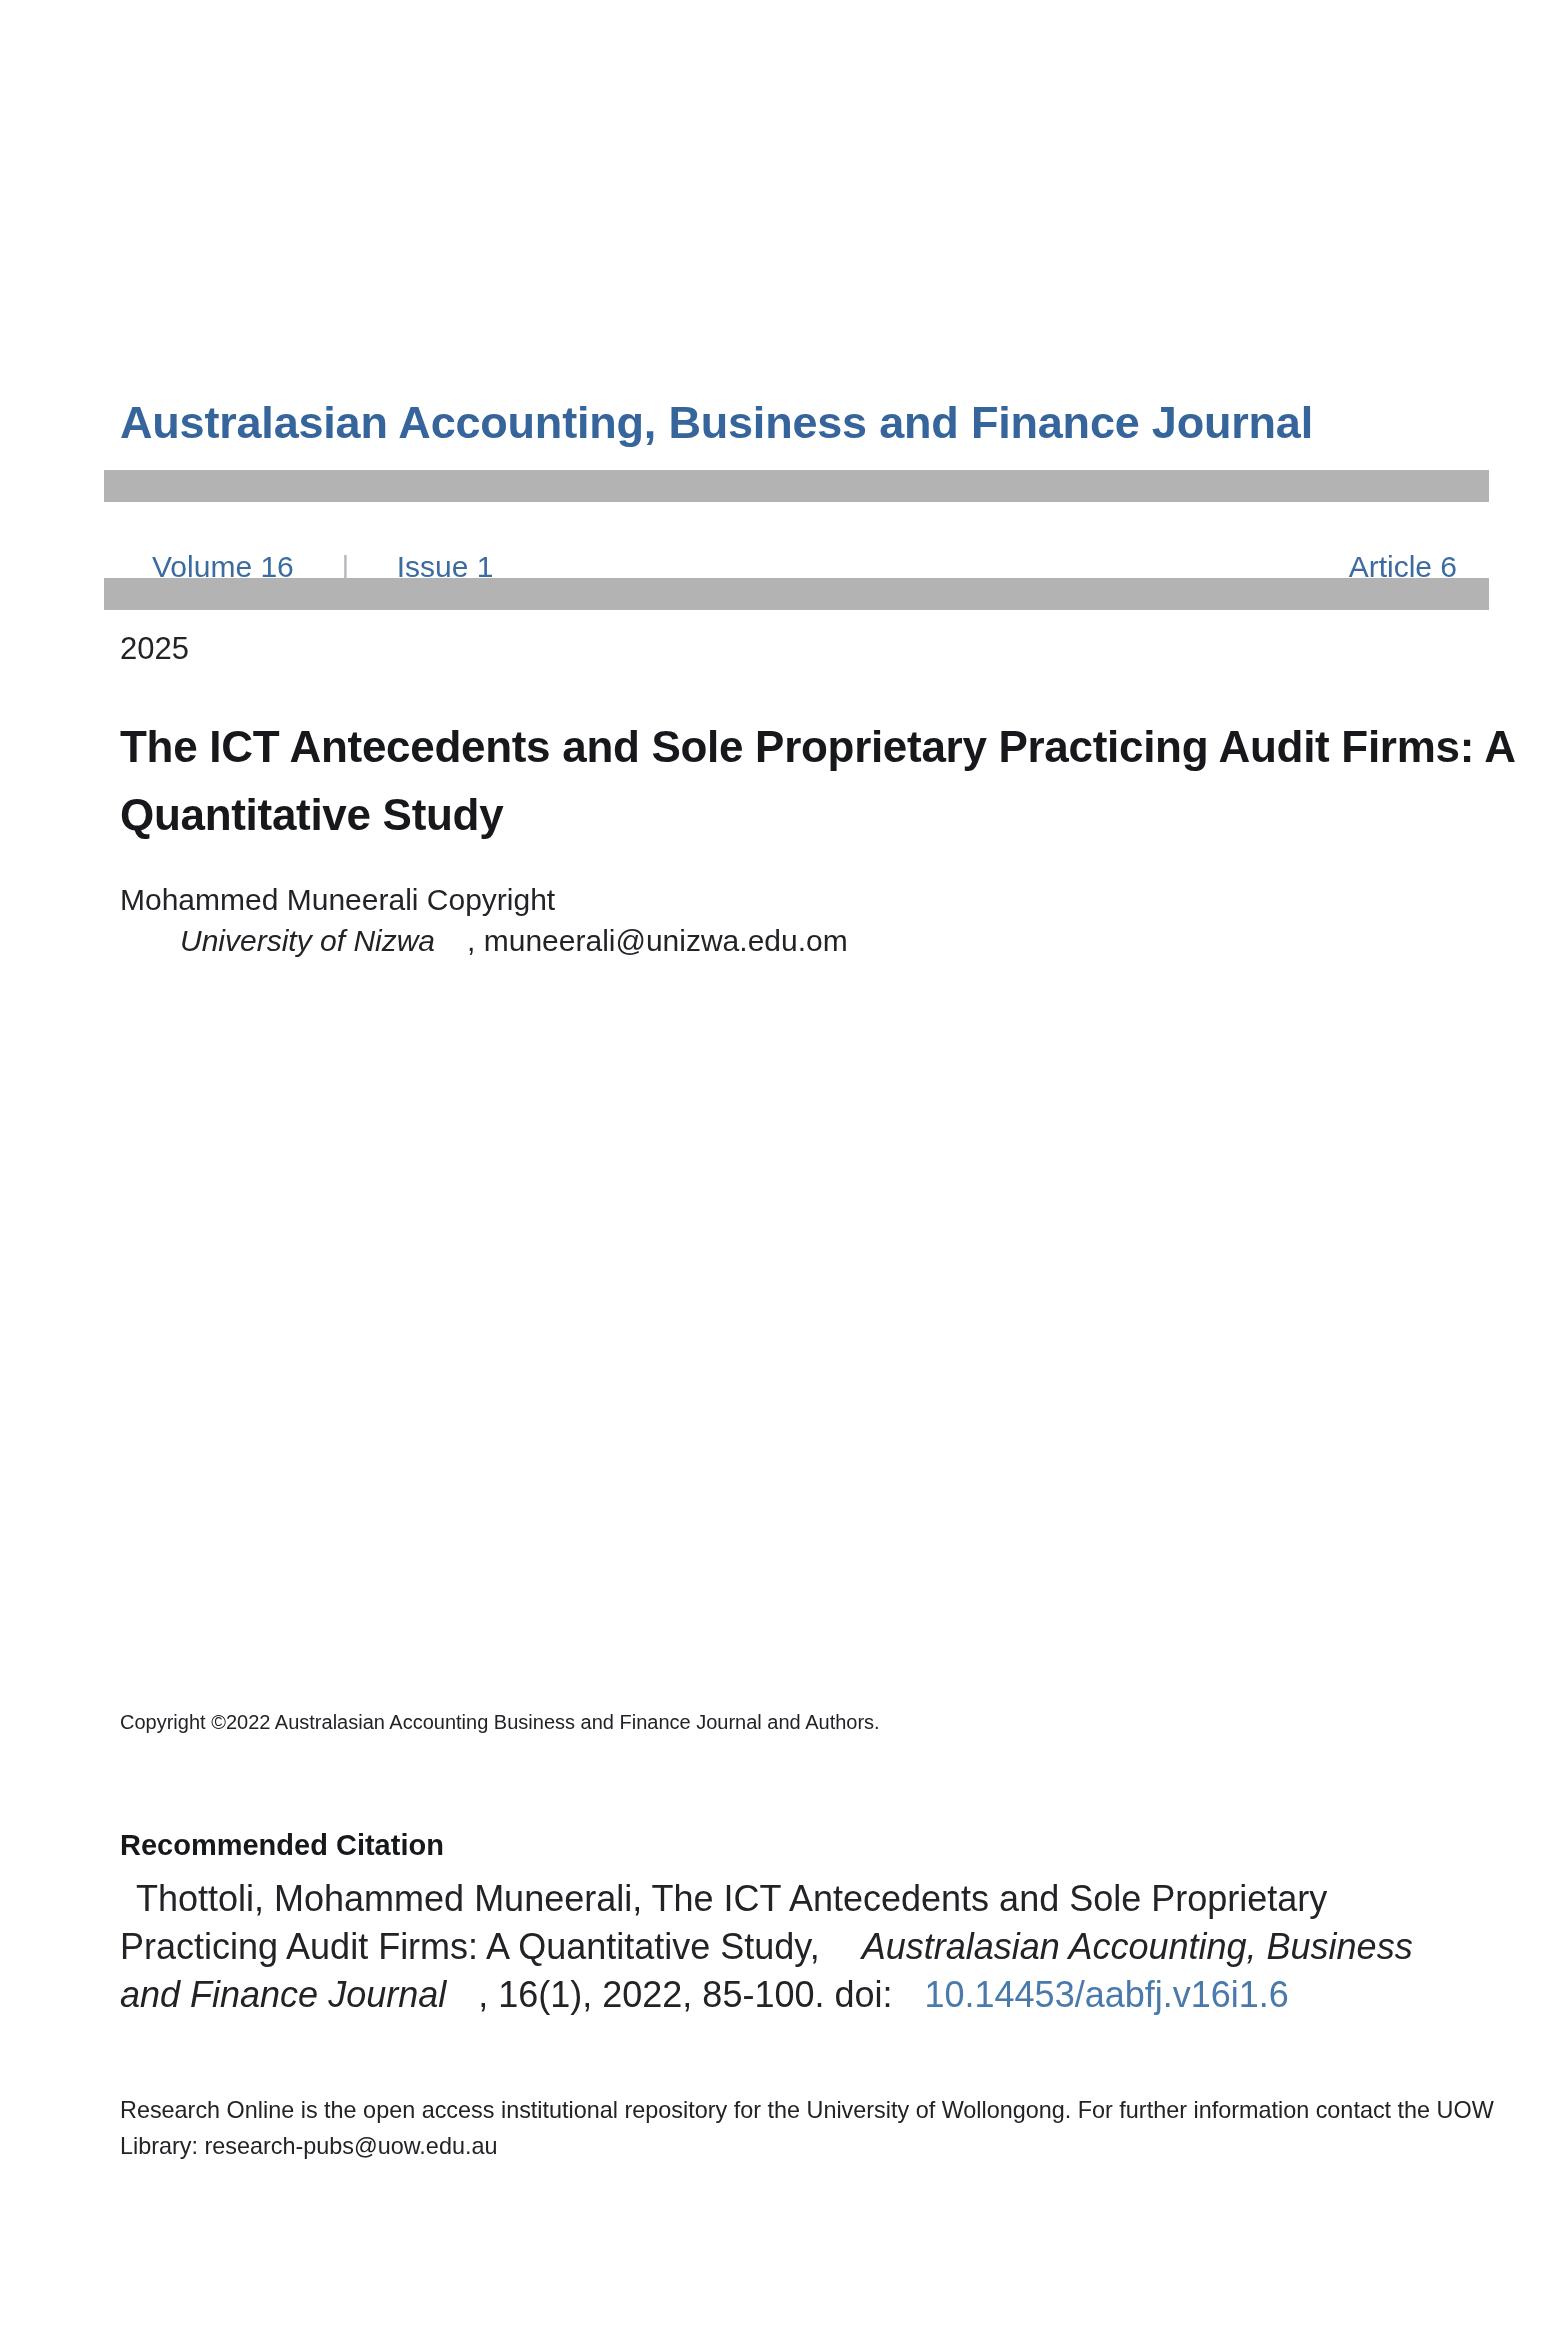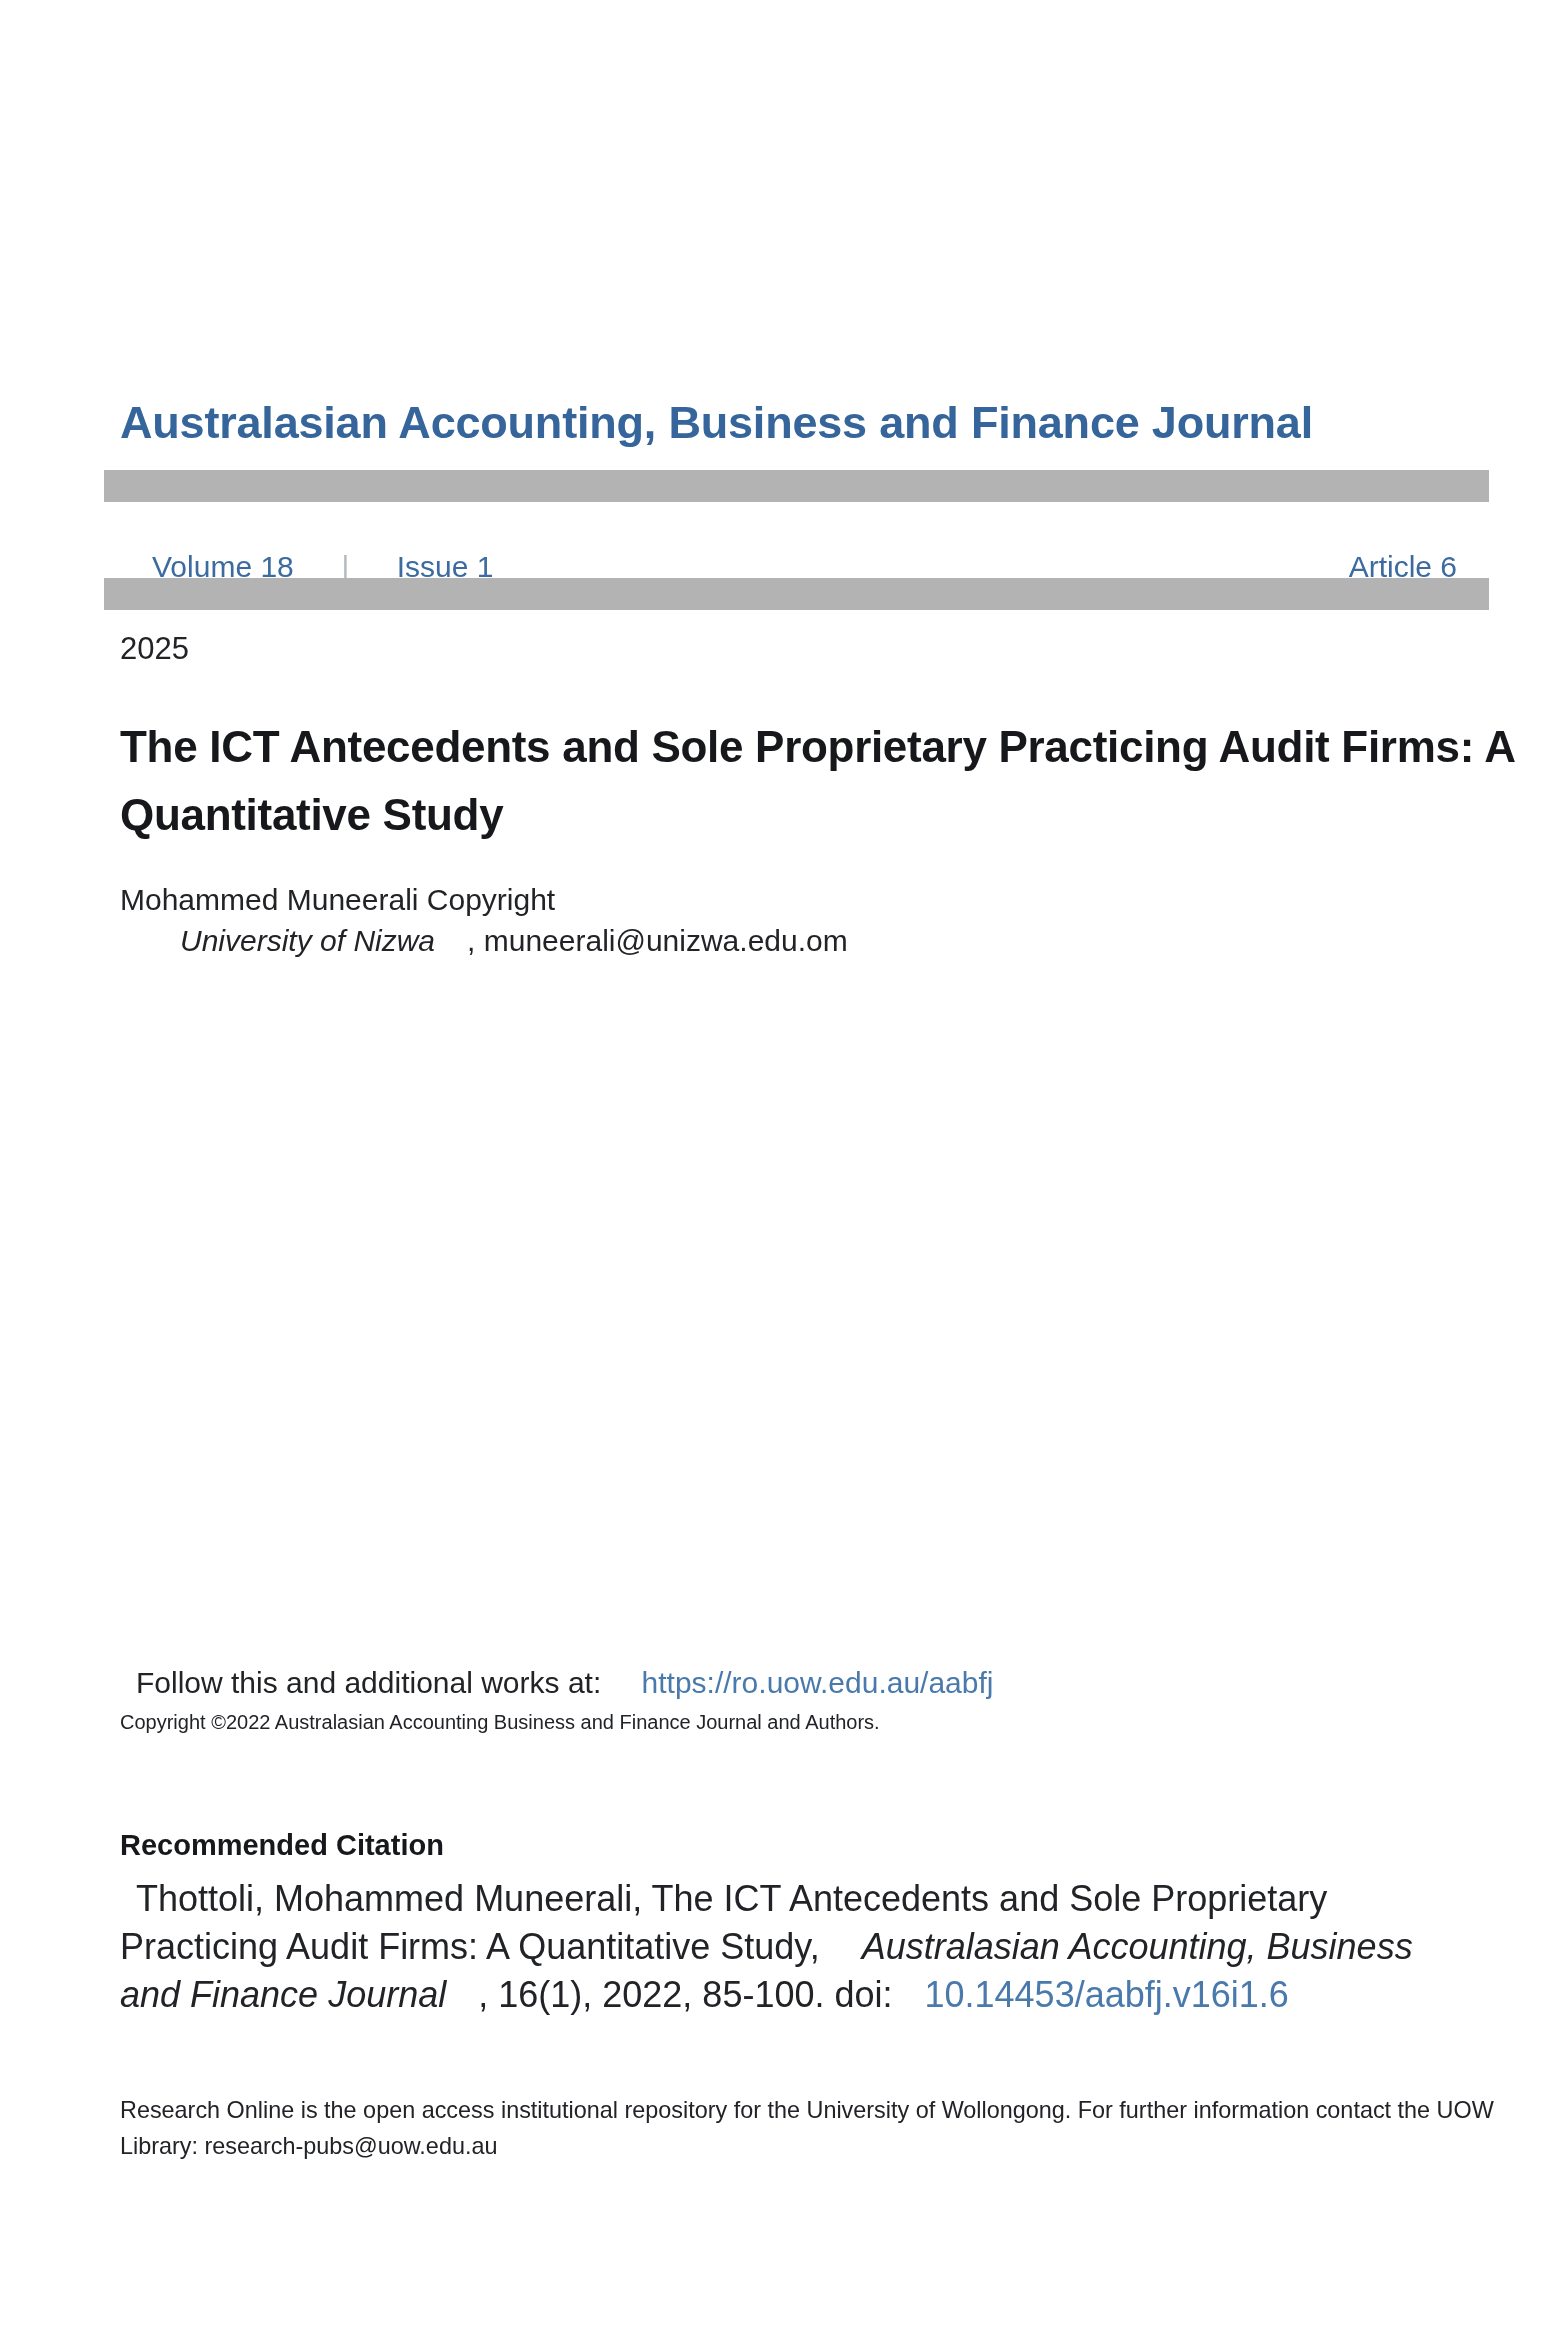--- a/index.html
+++ b/index.html
@@ -122,42 +122,39 @@
 <body>
 
 <div class="page">
 
   <h1 class="abs journal-title">Australasian Accounting, Business and Finance Journal</h1>
 
   <div class="rule rule-top"></div>
 
   <div class="abs masthead">
     <div class="masthead-left">
-      <span>Volume 18</span>
+      <span>Volume 16</span>
       <span class="masthead-sep">|</span>
       <span>Issue 1</span>
     </div>
     <span>Article 6</span>
   </div>
 
   <div class="rule rule-mid"></div>
 
   <div class="abs year">2025</div>
 
   <h2 class="abs article-title">The ICT Antecedents and Sole Proprietary Practicing Audit Firms: A Quantitative Study</h2>
 
   <div class="abs author-name">Mohammed Muneerali Copyright</div>
 
   <div class="abs author-affiliation">
     <span class="it">University of Nizwa</span><span>, muneerali@unizwa.edu.om</span>
   </div>
 
-  <div class="abs follow-line">
-    <span>Follow this and additional works at: </span><a class="link">https://ro.uow.edu.au/aabfj</a>
-  </div>
 
   <div class="abs copyright-line">Copyright ©2022 Australasian Accounting Business and Finance Journal and Authors.</div>
 
   <h3 class="abs citation-heading">Recommended Citation</h3>
 
   <p class="abs citation-body">
     <span>Thottoli, Mohammed Muneerali, The ICT Antecedents and Sole Proprietary Practicing Audit Firms: A Quantitative Study, </span><span class="it">Australasian Accounting, Business and Finance Journal</span><span>, 16(1), 2022, 85-100. doi:</span><a class="link">10.14453/aabfj.v16i1.6</a>
   </p>
 
   <p class="abs footer-text">Research Online is the open access institutional repository for the University of Wollongong. For further information contact the UOW Library: research-pubs@uow.edu.au</p>

